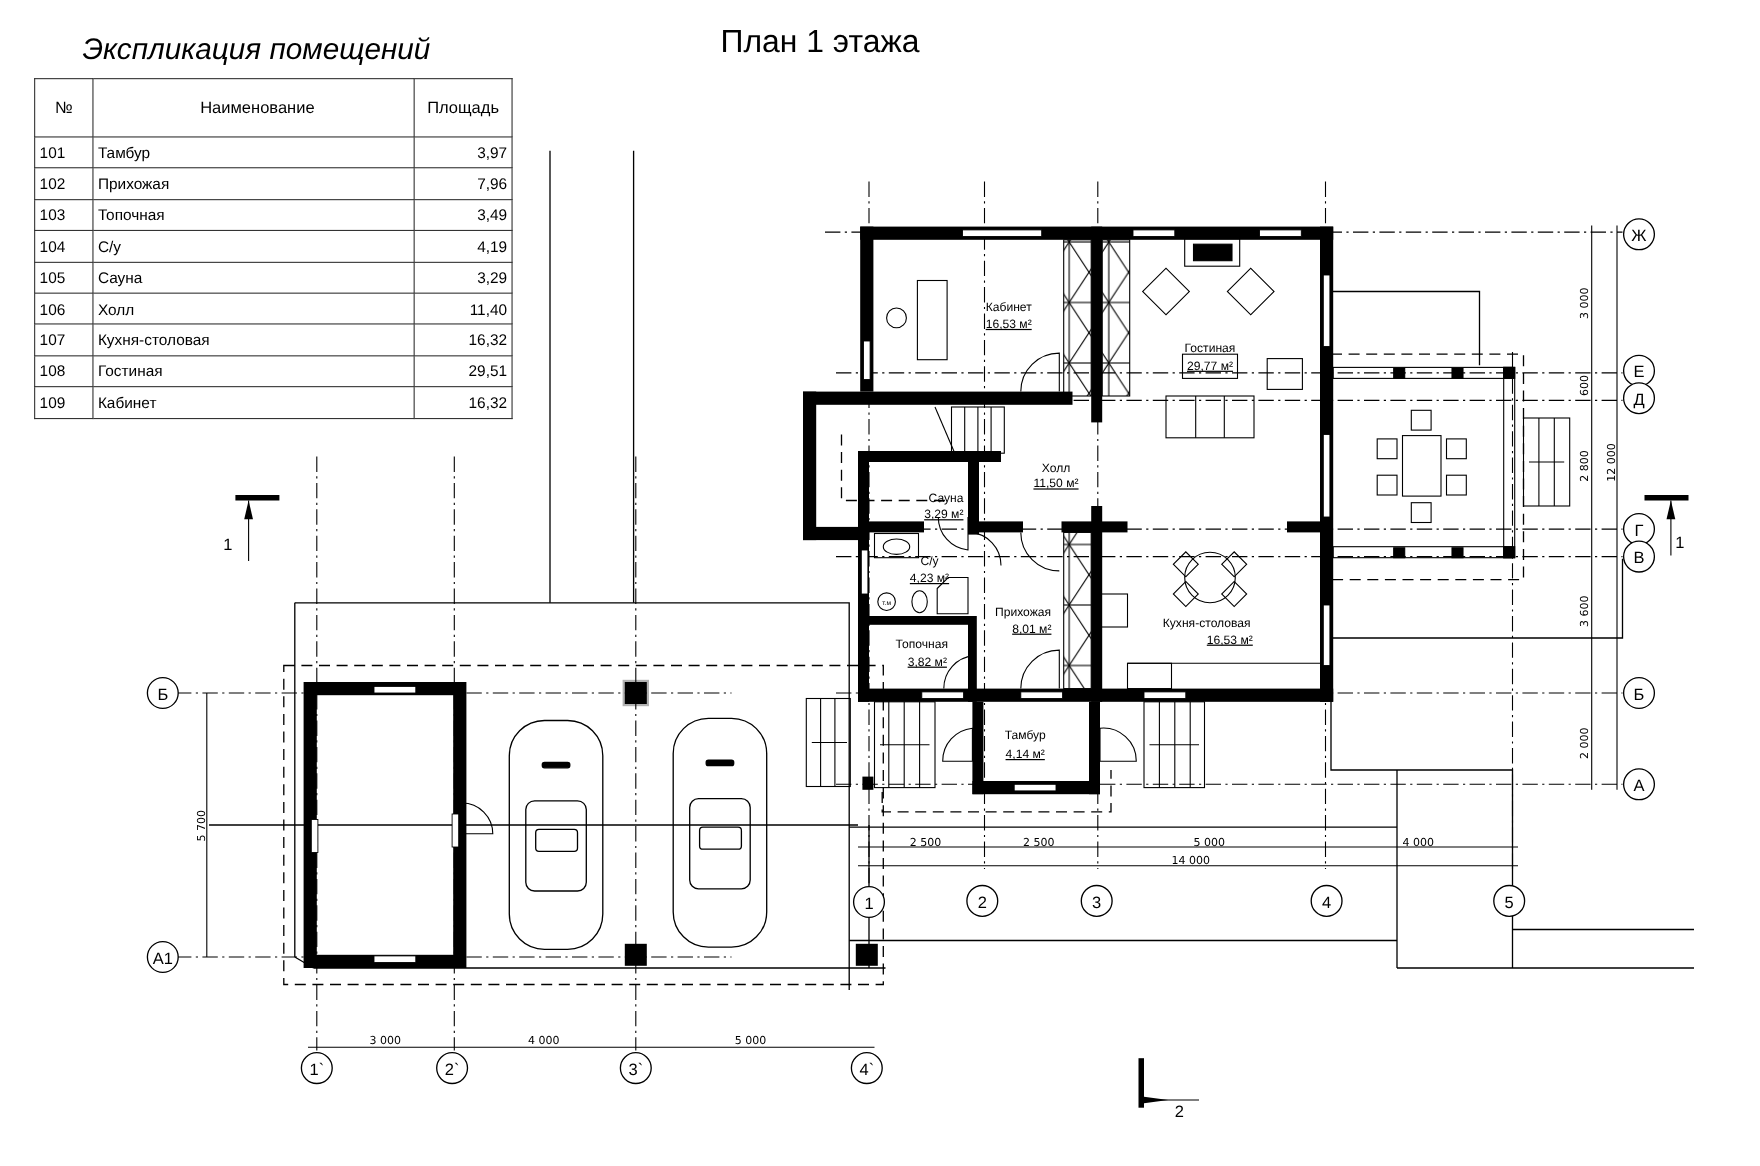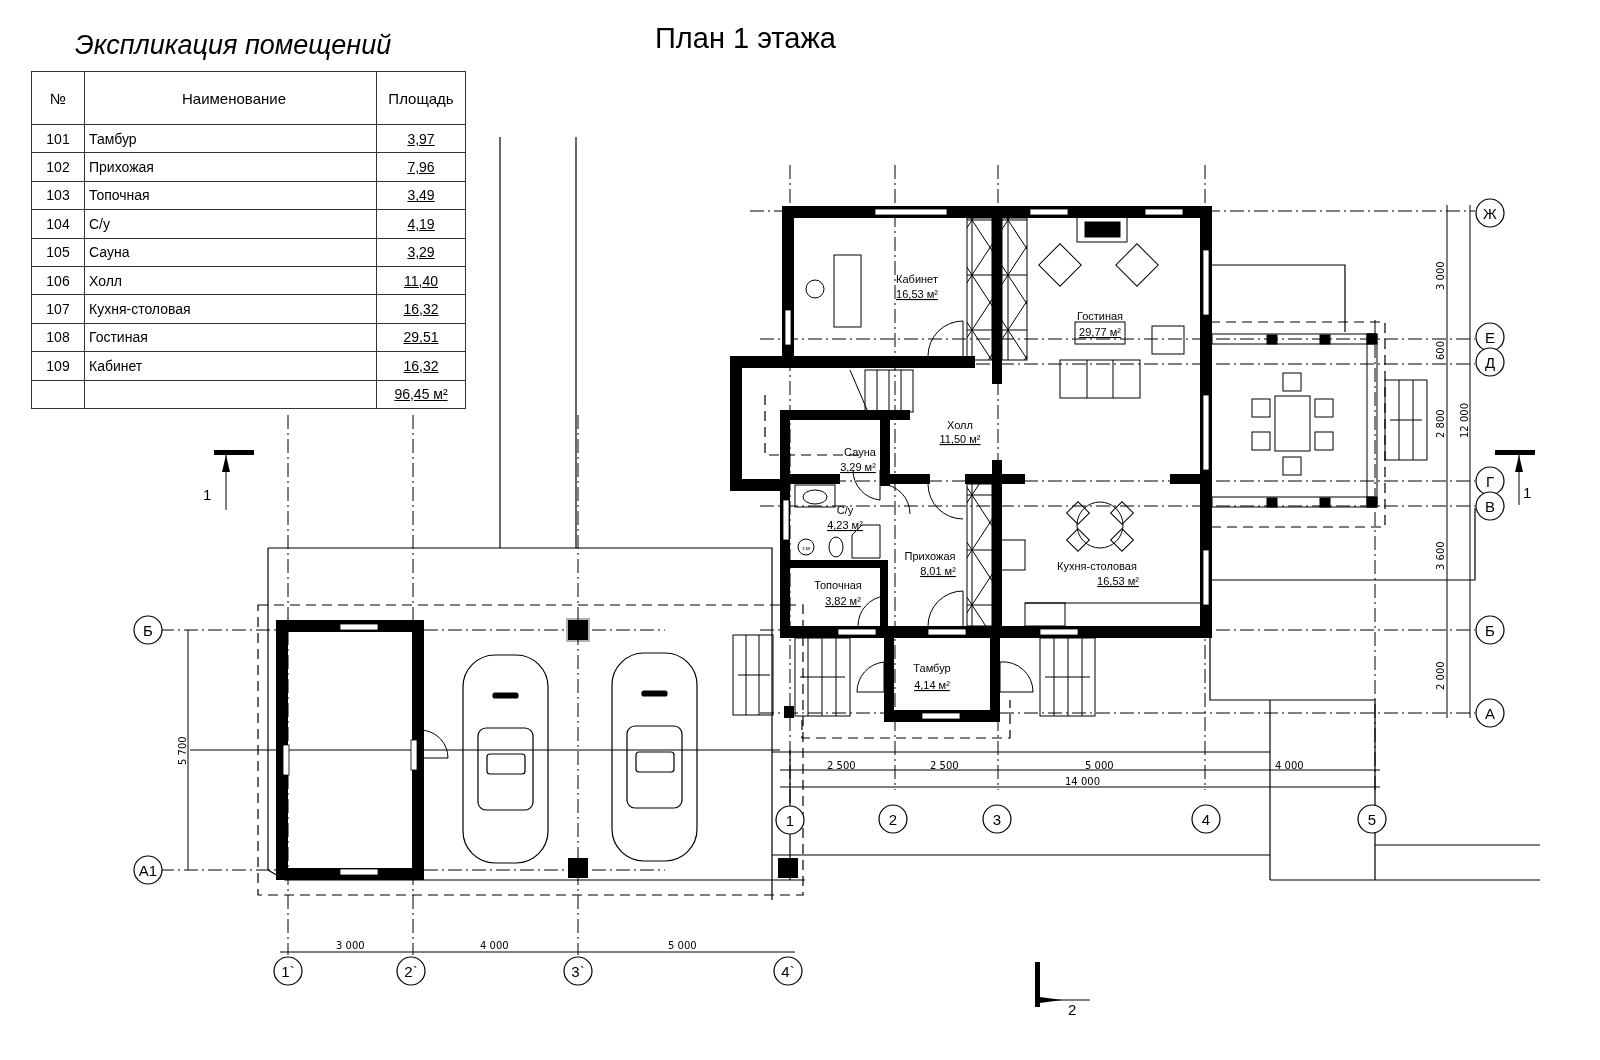--- a/index.html
+++ b/index.html
@@ -3,23 +3,23 @@
 <meta charset="utf-8">
 <style>
   html, body { margin:0; padding:0; background:#ffffff; }
   body { width:1600px; height:1060px; position:relative; overflow:hidden; font-family:"Liberation Sans", sans-serif; color:#000; }
   #sheet { position:absolute; left:0; top:0; width:1600px; height:784px; }
   .expl-title { position:absolute; left:75px; top:30px; font-size:27px; font-style:italic; font-family:"Liberation Sans", sans-serif; }
   .plan-title { position:absolute; left:655px; top:22px; font-size:29px; font-family:"Liberation Sans", sans-serif; }
   table.expl { position:absolute; left:31px; top:71px; border-collapse:collapse; font-size:14px; }
   table.expl td, table.expl th { border:1px solid #333; padding:0 4px; height:27.4px; font-weight:normal; }
   table.expl th { height:52px; font-size:15px; }
-  table.expl td.num { width:44px; text-align:center; }
+  table.expl td.num { width:44px; }
   table.expl td.name { width:276px; text-align:left; }
-  table.expl td.area { width:80px; text-align:center;text-decoration:underline; }
+  table.expl td.area { width:80px; text-align:right; }
   table.expl th.num { width:44px; } table.expl th.name { width:276px;padding-left:11px; } table.expl th.area { width:80px; }
   svg text { font-family:"Liberation Sans", sans-serif; }
   .dim { font-family:"DejaVu Sans", sans-serif; font-size:10px; }
   .room-label { font-size:11px; }
   .room-area { font-size:11px; text-decoration:underline; }
 </style>
 </head>
 <body>
 
 <div id="sheet">
@@ -71,25 +71,20 @@
         </tr>
     <tr>
           <td class="num">108</td>
           <td class="name">Гостиная</td>
           <td class="area">29,51</td>
         </tr>
     <tr>
           <td class="num">109</td>
           <td class="name">Кабинет</td>
           <td class="area">16,32</td>
-        </tr>
-    <tr>
-          <td class="num"></td>
-          <td class="name"></td>
-          <td class="area">96,45 м²</td>
         </tr>
   </tbody>
     </table>
 
   <svg width="1600" height="1060" viewBox="0 0 1600 1060" style="position:absolute;left:0;top:0;">
     <defs>
       <pattern id="hatchX" width="36" height="55" patternUnits="userSpaceOnUse">
         <rect width="36" height="55" fill="none" stroke="#000" stroke-width="1"></rect>
         <line x1="0" y1="0" x2="36" y2="55" stroke="#000" stroke-width="1"></line>
         <line x1="36" y1="0" x2="0" y2="55" stroke="#000" stroke-width="1"></line>

